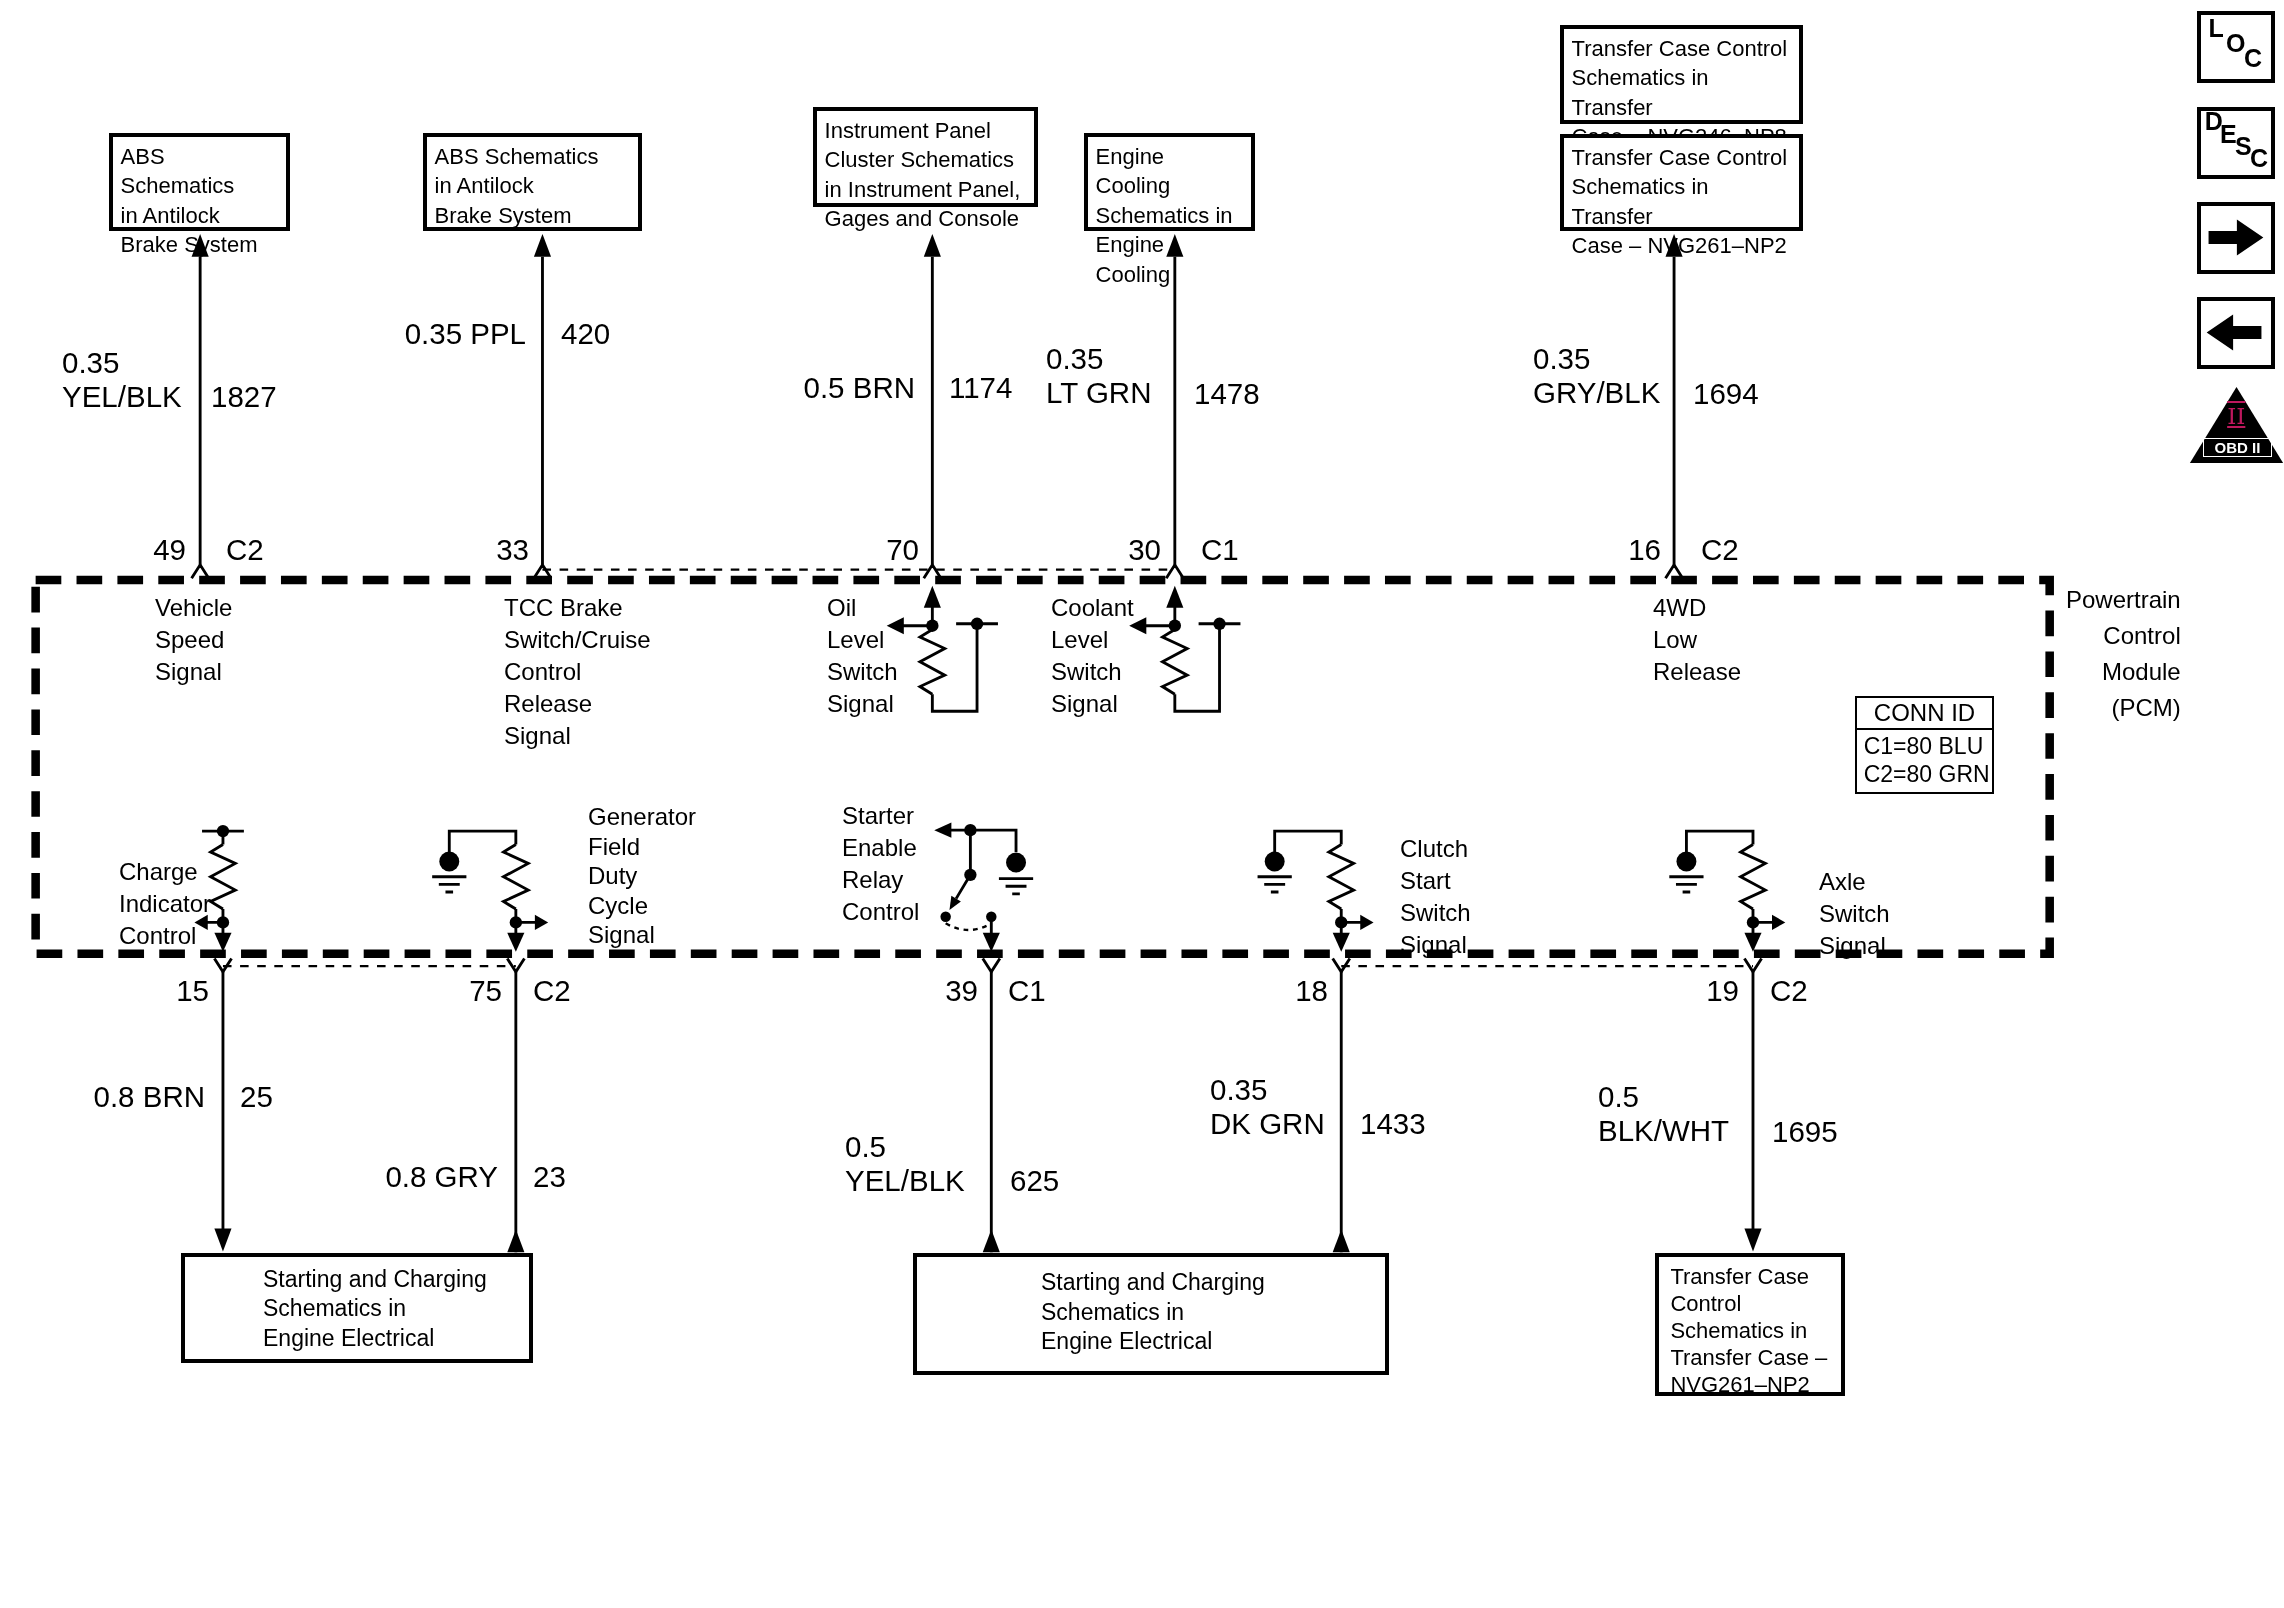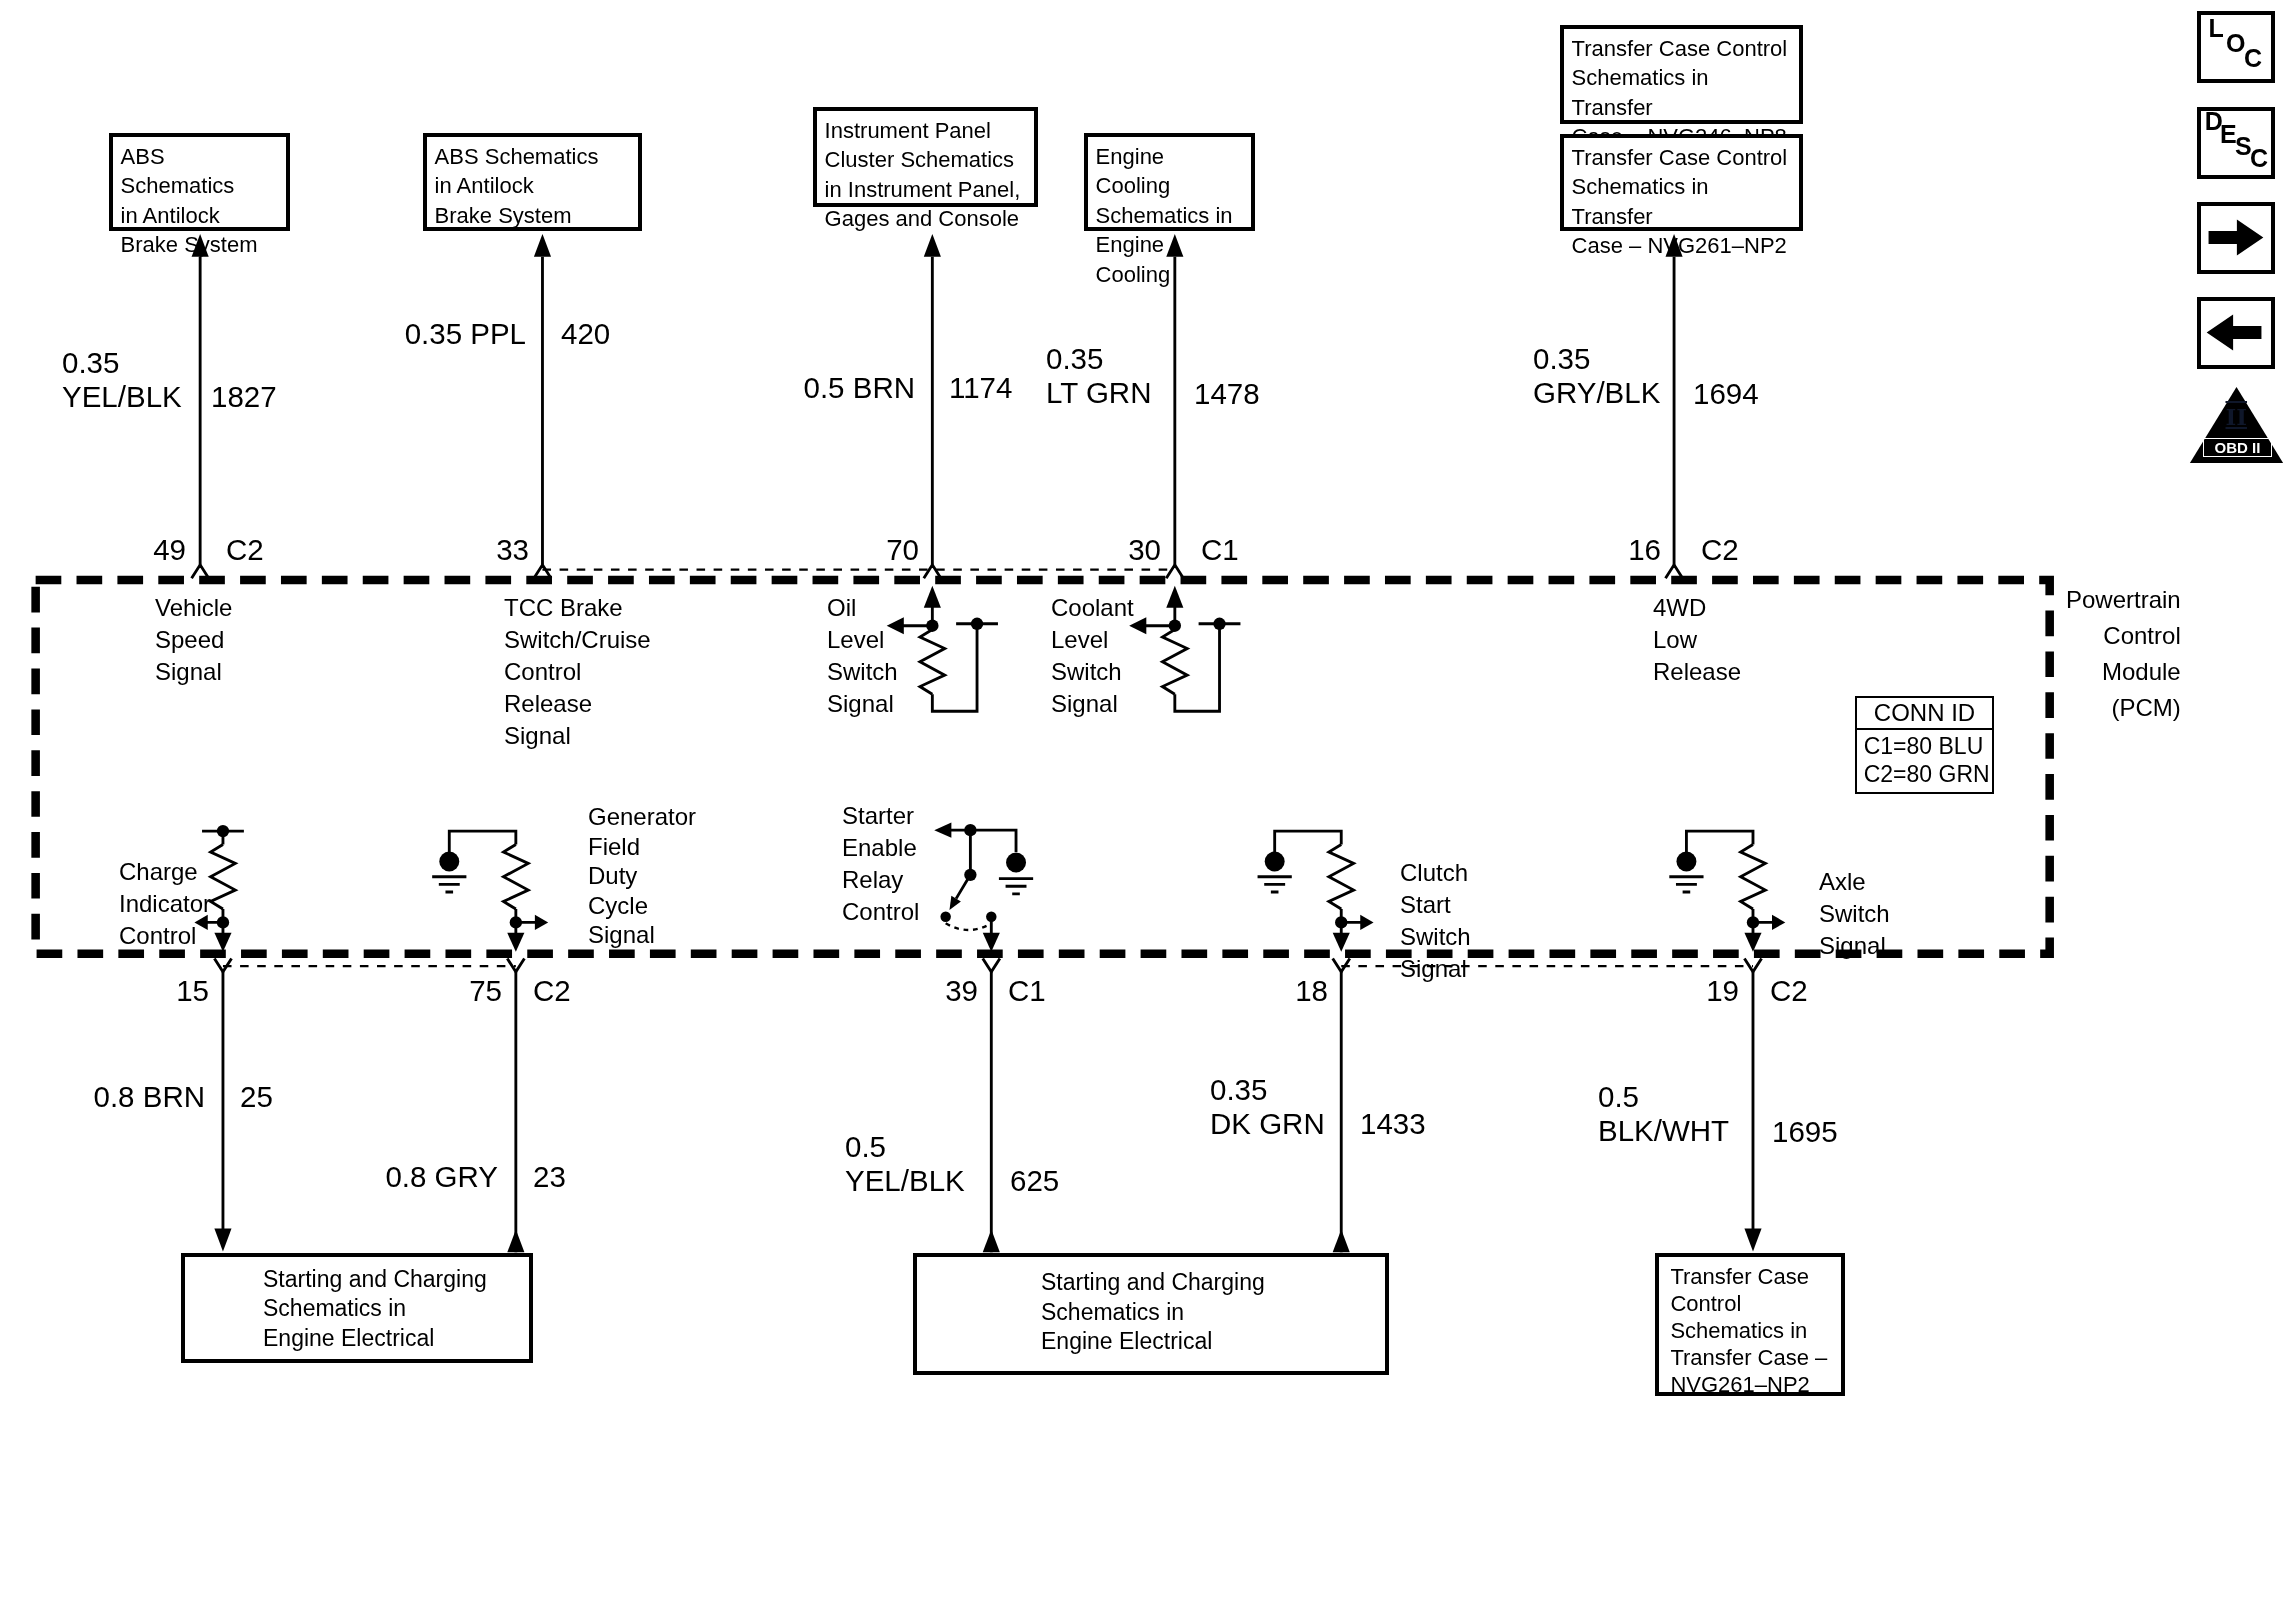--- a/index.html
+++ b/index.html
@@ -14,22 +14,22 @@
   .num{position:absolute;font-size:29.5px;}
   .pin{position:absolute;font-size:29.5px;width:76px;text-align:right;}
   .conn{position:absolute;font-size:29.5px;}
   .sig{position:absolute;font-size:24px;line-height:32px;white-space:pre-line;}
   .icnbox{position:absolute;width:78px;height:72px;border:4.8px solid #000;box-sizing:border-box;background:#fff;}
   .icnbox span{position:absolute;font-size:25px;font-weight:bold;}
   #connid{position:absolute;left:1855px;top:696px;width:139px;border:2.9px solid #000;box-sizing:border-box;background:#fff;}
   #connid .hd{font-size:24px;text-align:center;border-bottom:2.9px solid #000;padding:1px 0;}
   #connid .rows{font-size:23px;line-height:28.5px;padding:1.9px 0 2.9px 6.7px;white-space:pre-line;}
   #pcmlabel{position:absolute;left:2066px;top:582px;font-size:24px;line-height:36px;white-space:pre-line;text-align:right;}
-  #obd-ii{position:absolute;left:2222px;top:403px;width:28.5px;text-align:center;color:#0f172a;
-          font-family:"DejaVu Serif",serif;font-weight:bold;font-size:23px;
+  #obd-ii{position:absolute;left:2222px;top:403px;width:28.5px;text-align:center;color:#be185d;
+          font-family:"DejaVu Serif",serif;font-weight:normal;font-size:23px;
           text-decoration:underline overline;}
   #obd-lbl{position:absolute;left:2203px;top:438px;width:67px;height:17px;text-align:center;
            color:#fff;font-size:15px;font-weight:bold;border:1.9px solid #fff;line-height:17px;}
 </style>
 </head>
 <body>
 
 <div id="stage">
 
   <svg id="wires" width="2285" height="1608" viewBox="0 0 2402 1691">
@@ -226,21 +226,21 @@
 Control</div>
   <div class="sig" style="left:588px;top:802px;line-height:29.5px;">Generator
 Field
 Duty
 Cycle
 Signal</div>
   <div class="sig" style="left:842px;top:800px;">Starter
 Enable
 Relay
 Control</div>
-  <div class="sig" style="left:1400px;top:833px;margin-top:24px;">Clutch
+  <div class="sig" style="left:1400px;top:833px;">Clutch
 Start
 Switch
 Signal</div>
   <div class="sig" style="left:1819px;top:866px;">Axle
 Switch
 Signal</div>
 
   <div id="pcmlabel">Powertrain
 Control
 Module

